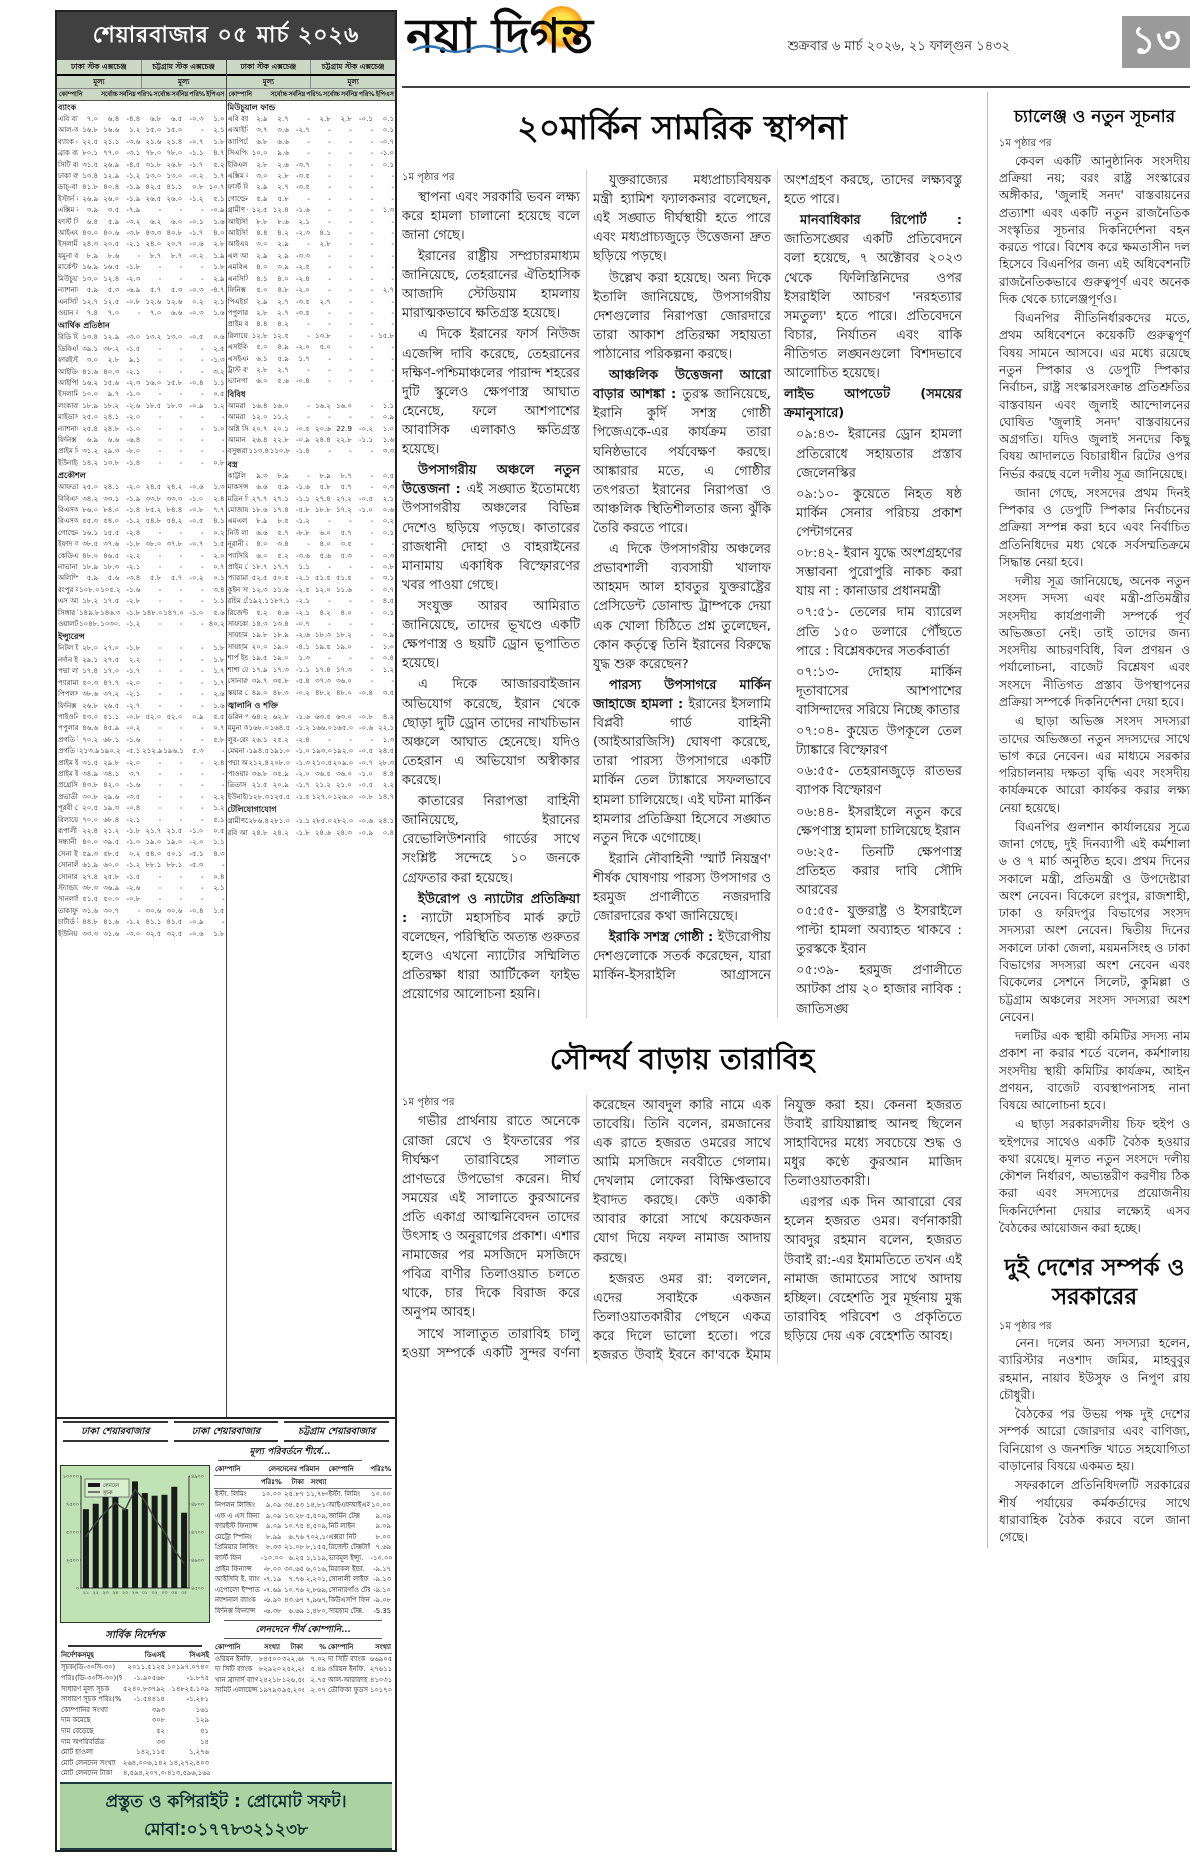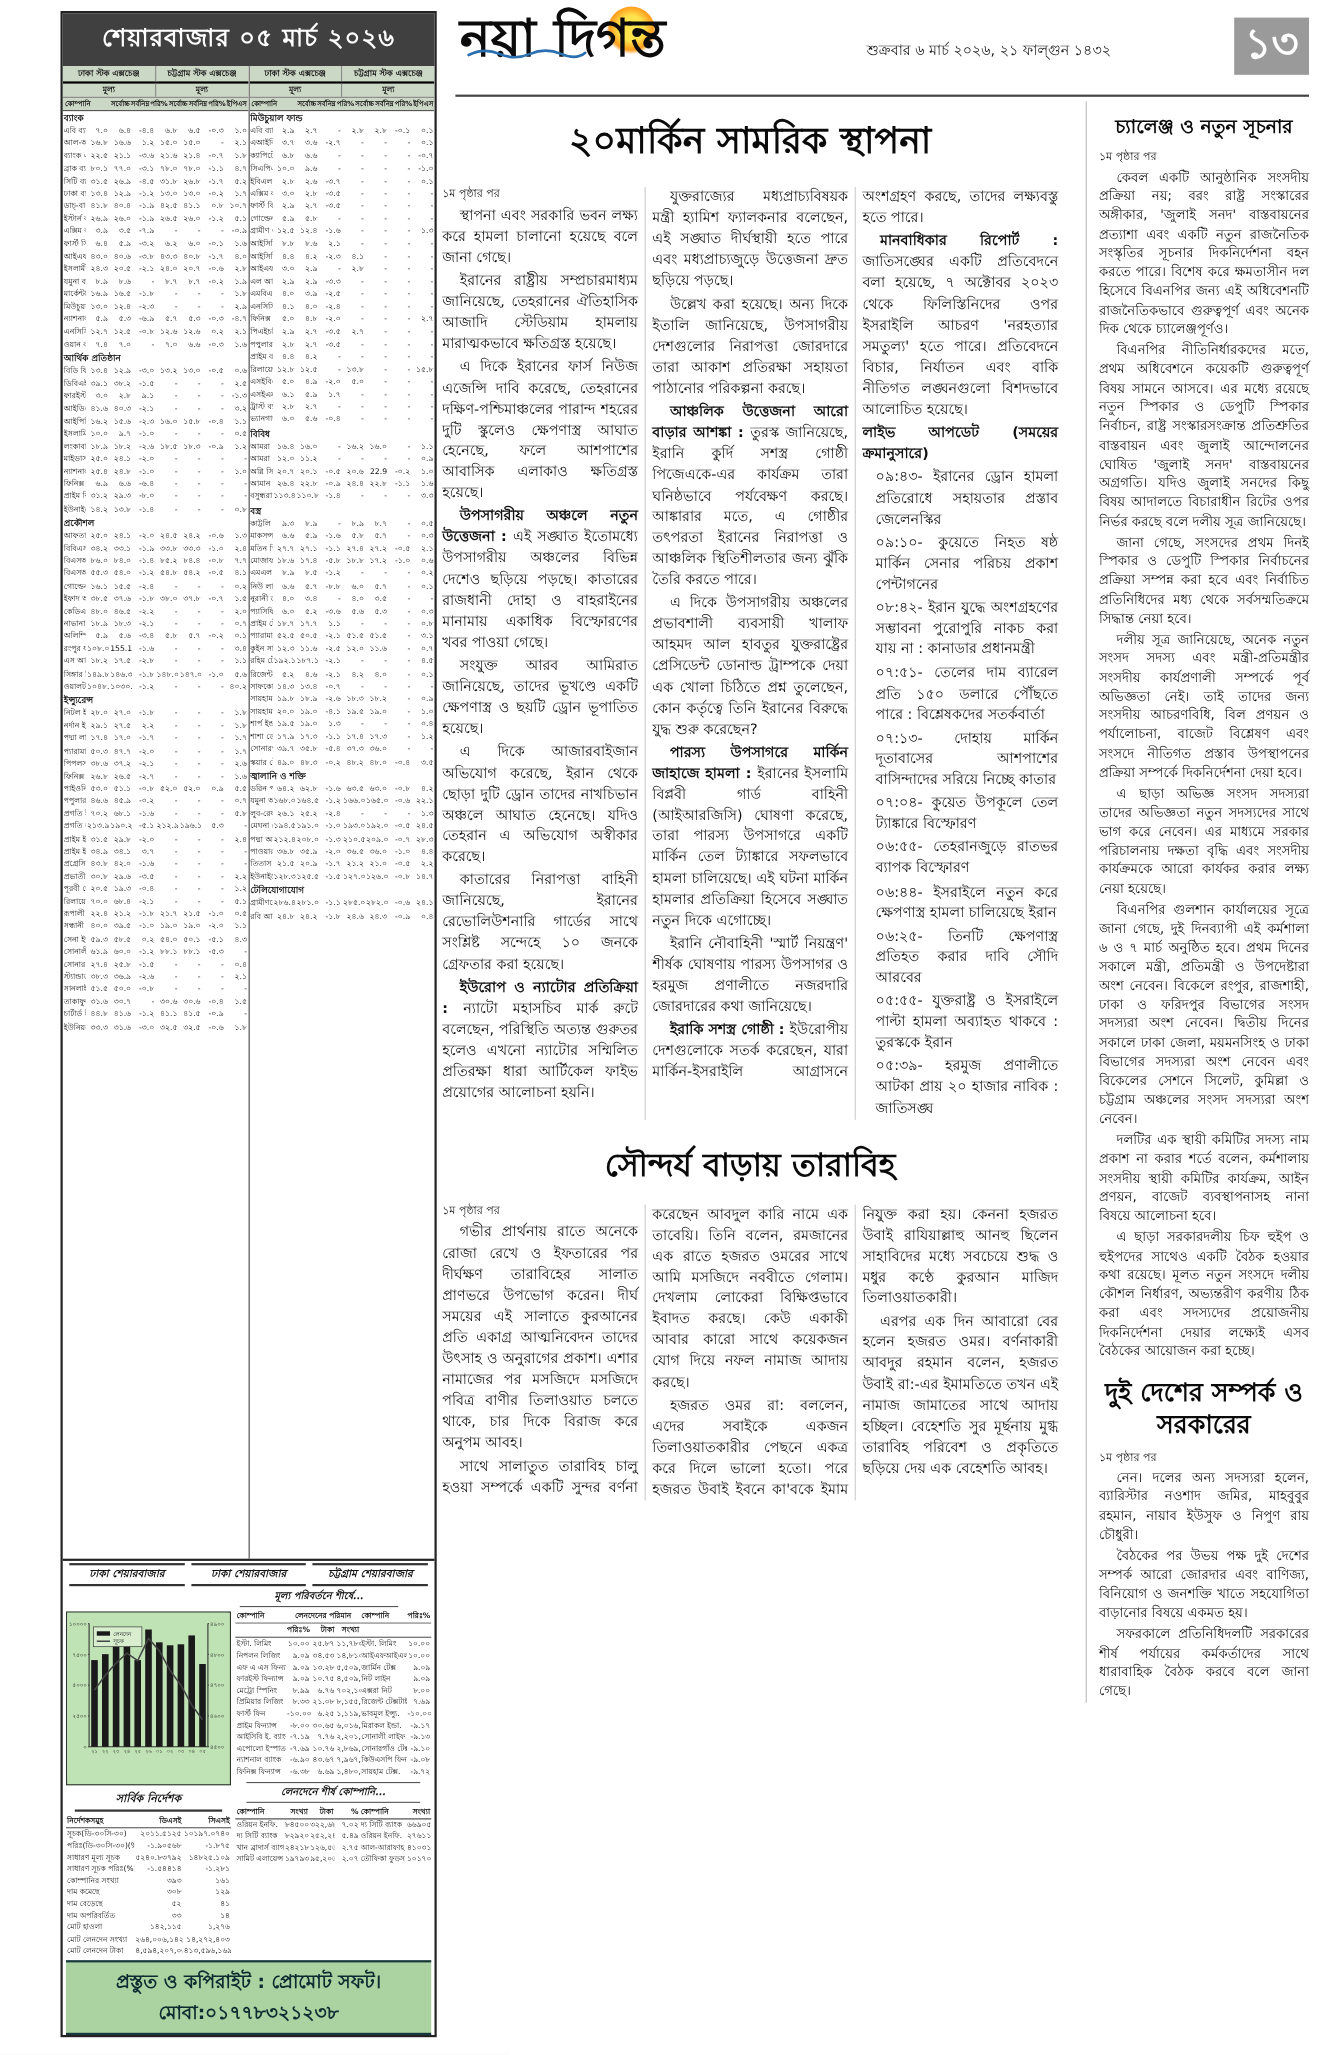--- a/index.html
+++ b/index.html
@@ -38,21 +38,21 @@
   .ind-title{text-align:center;font-size:10px;font-weight:bold;font-style:italic;font-family:"DejaVu Serif","Liberation Serif",serif;border-bottom:2px solid #333;margin:4px 8px 2px;padding-bottom:1px;}
   table.mini{width:100%;border-collapse:collapse;font-size:6.8px;table-layout:fixed;}
   table.mini th{font-weight:bold;text-align:right;font-size:6.8px;padding:0 1px;border-bottom:1px solid #777;}
   table.mini th.l, table.mini td.l{text-align:left;}
   table.mini td{padding:0 1px;white-space:nowrap;overflow:hidden;text-align:right;line-height:10.6px;}
   .tt-title{text-align:center;font-size:9px;font-weight:bold;font-style:italic;font-family:"DejaVu Serif","Liberation Serif",serif;border-top:1px solid #555;border-bottom:1px solid #555;margin:3px 10px 2px;padding:1px 0;}
   .stock-footer{background:#abd3a1;border-top:2px solid #17383d;border-bottom:2px solid #17383d;color:#0d2b30;font-weight:bold;font-size:17px;text-align:center;padding:4px 0;margin-top:3px;}
 
   
   .content{position:absolute;left:402px;top:8px;right:10px;}
-  .mast{position:relative;height:78px;border-bottom:2px solid #444;margin-left:12px;}
+  .mast{position:relative;height:78px;border-bottom:2px solid #444;}
   .logo{position:absolute;left:4px;top:4px;font-size:47px;font-weight:800;letter-spacing:0;line-height:1;color:#0b0b0b;}
   .sun{position:absolute;left:138px;top:-2px;width:44px;height:44px;border-radius:50%;background:radial-gradient(circle at 50% 45%,#ffe34d 0 35%,#ff9d1c 60%,rgba(255,157,28,0) 72%);z-index:0;}
   .logo .t{position:relative;z-index:1;}
   .wave{position:absolute;left:6px;top:30px;width:110px;height:12px;z-index:2;}
   .dateline{position:absolute;right:180px;top:28px;font-size:13px;color:#222;}
   .pagenum{position:absolute;right:0;top:8px;width:68px;height:52px;background:#9a9a9a;color:#fff;display:flex;align-items:center;justify-content:center;font-size:38px;font-weight:bold;}
   .cols{display:flex;gap:25px;margin-top:4px;}
   .main-col{width:560px;}
   .side-col{flex:1;border-left:1px solid #bbb;padding-left:11px;}
   h1{margin:0;text-align:center;font-weight:800;color:#0a0a0a;}
@@ -495,21 +495,21 @@
                 <td class="num">৫.৬</td>
                 <td class="num">-৩.৪</td>
                 <td class="num">৫.৮</td>
                 <td class="num">৫.৭</td>
                 <td class="num">-০.২</td>
                 <td class="num">০.১</td>
               </tr>
               <tr>
                 <td class="name">রংপুর ফাউন্ড্রি</td>
                 <td class="num">১০৮.০</td>
-                <td class="num">155.1</td>
+                <td class="num">১০৫.২</td>
                 <td class="num">-১.৬</td>
                 <td class="num">-</td>
                 <td class="num">-</td>
                 <td class="num">-</td>
                 <td class="num">৩.৪</td>
               </tr>
               <tr>
                 <td class="name">এস আলম সিআর স্টিল</td>
                 <td class="num">১৮.২</td>
                 <td class="num">১৭.৫</td>
@@ -1678,21 +1678,21 @@
                   <td>৭,৯৬৭,৮১৬</td>
                   <td class="l">কিউএসপি ফিন্যান্স</td>
                   <td>-৯.০৮</td>
                 </tr>
                 <tr>
                   <td class="l">ফিনিক্স ফিন্যান্স</td>
                   <td>-৬.৩৮</td>
                   <td>৬.৬৯</td>
                   <td>১,৪৮০,৮৩৭</td>
                   <td class="l">সায়হাম টেক্স.</td>
-                  <td>-৯.৭২</td>
+                  <td>-5.35</td>
                 </tr>
               </tbody>
           </table>
           <div class="tt-title">লেনদেনে শীর্ষ কোম্পানি...</div>
           <table class="mini">
             <thead>
                 <tr>
               <th class="l" style="width:42px">কোম্পানি</th>
               <th>সংখ্যা</th>
               <th>টাকা</th>

